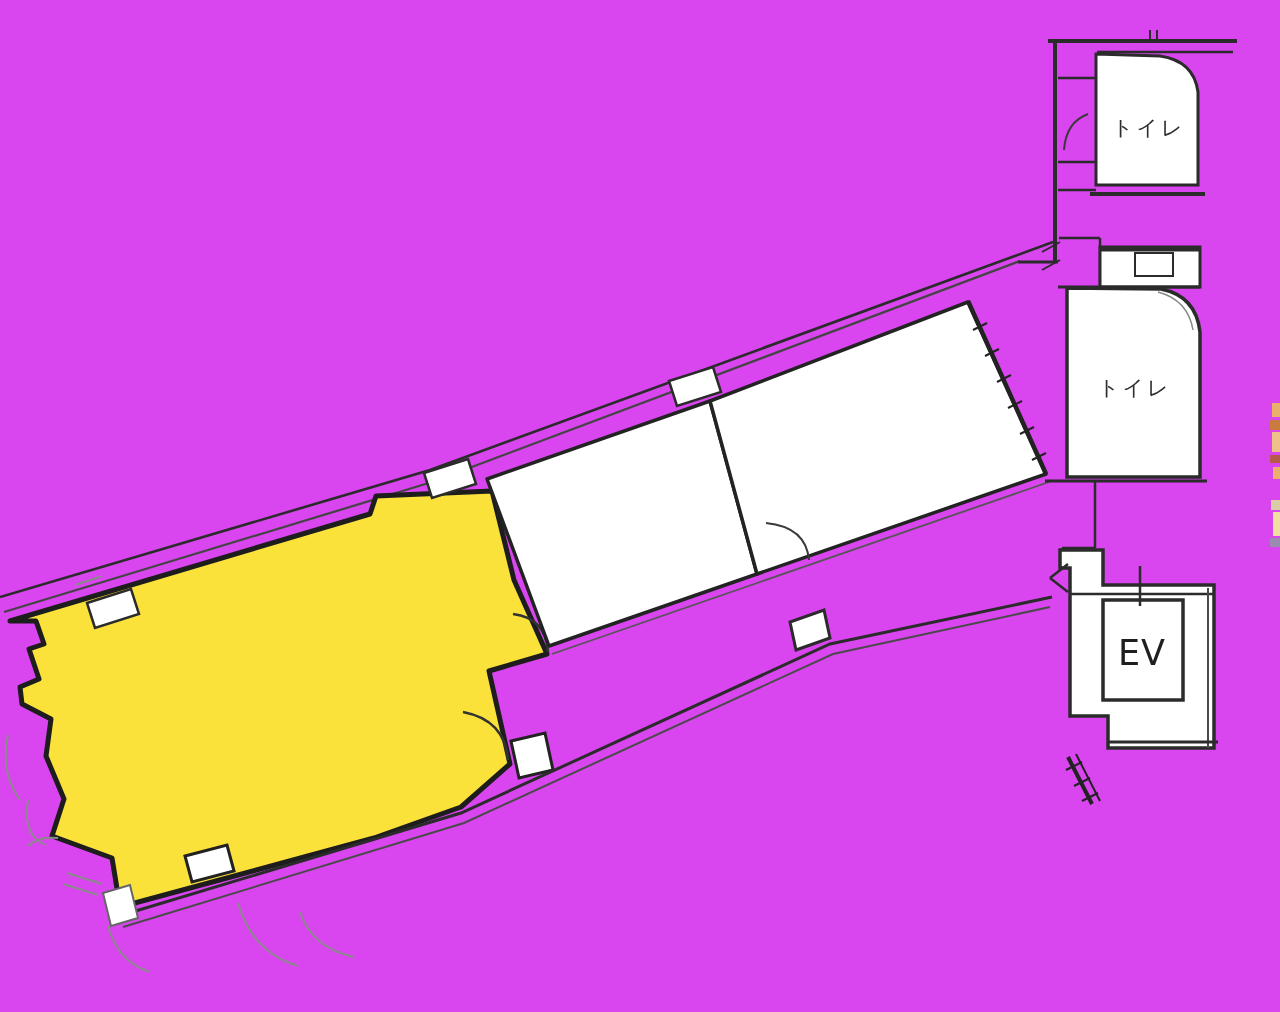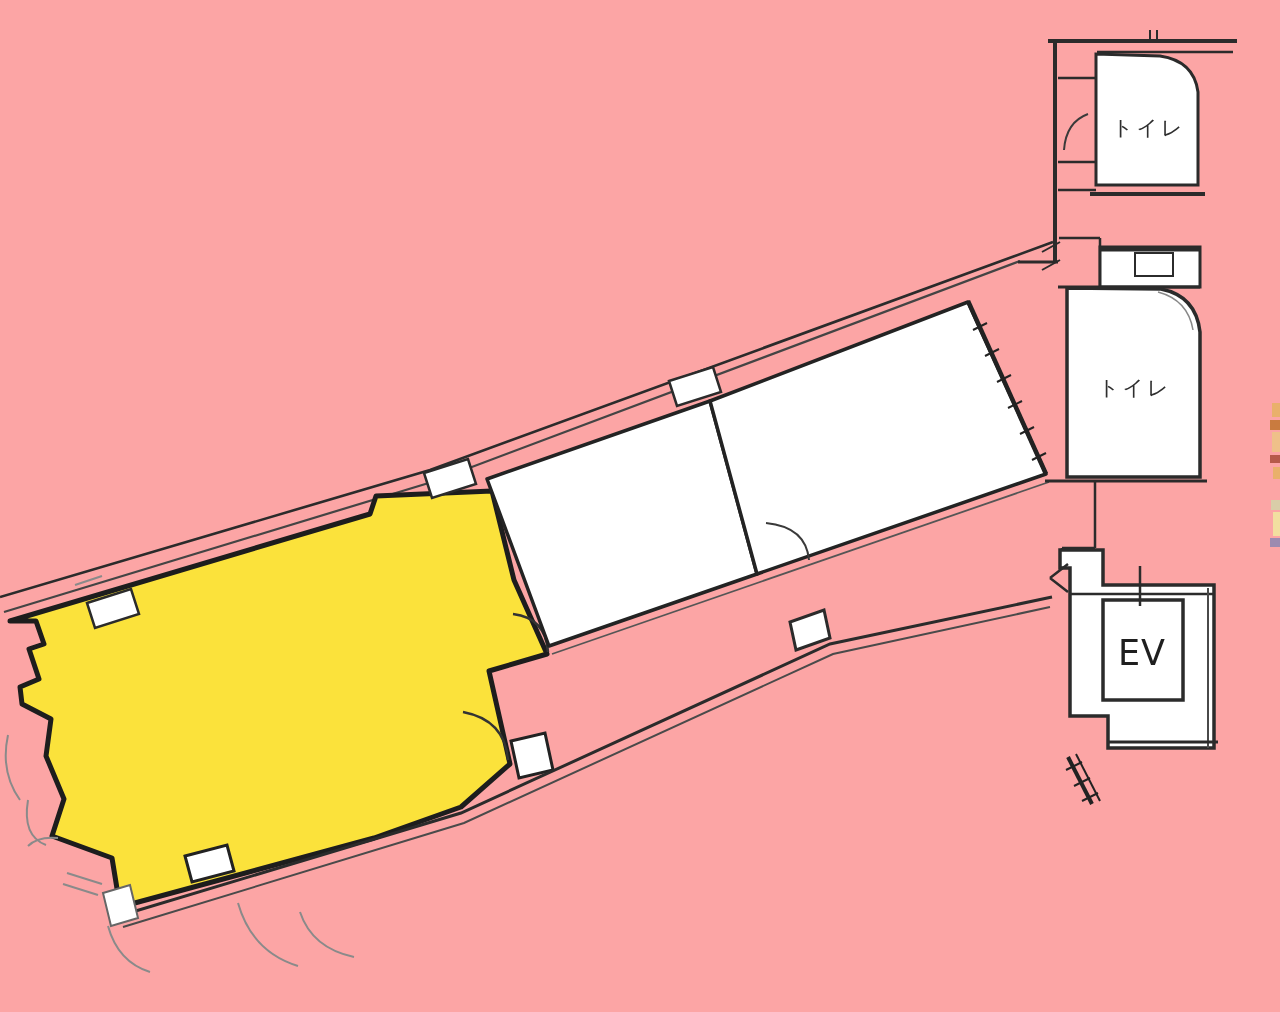--- a/index.html
+++ b/index.html
@@ -1,16 +1,16 @@
 <!DOCTYPE html>
 <html><head>
 <meta charset="utf-8">
 <style>
   html,body{margin:0;padding:0;background:#ffffff;}
-  .stage{position:relative;width:1280px;height:1012px;background:#fca5a5;overflow:hidden;
+  .stage{position:relative;width:1280px;height:1012px;background:#d946ef;overflow:hidden;
          font-family:"DejaVu Sans",sans-serif;}
   svg{display:block}
   text.room-label{font-family:"DejaVu Sans",sans-serif;fill:#2e2e2e;}
   text.toilet{font-size:21px;letter-spacing:3px;}
   text.ev{font-size:35px;font-weight:500;letter-spacing:1px;fill:#1f1f1f;}
 </style>
 </head>
 <body>
 
 <div class="stage">

